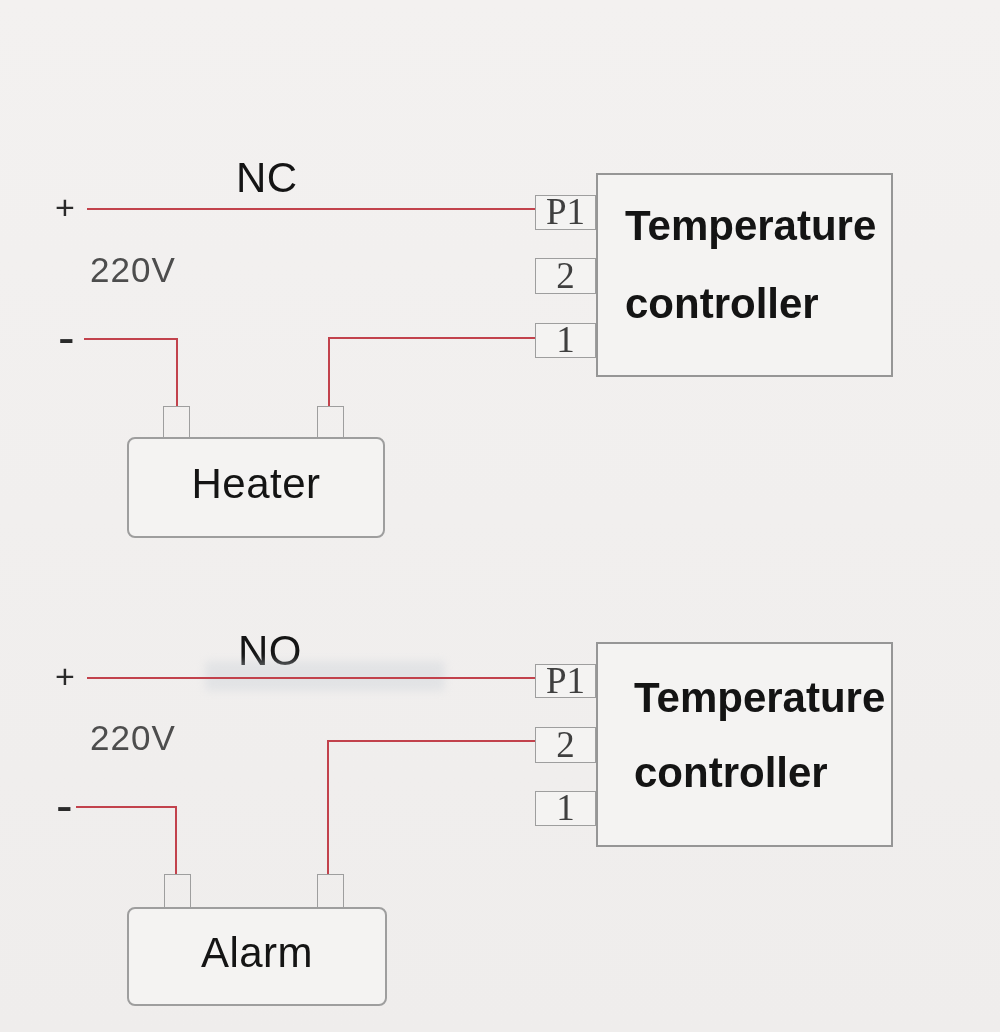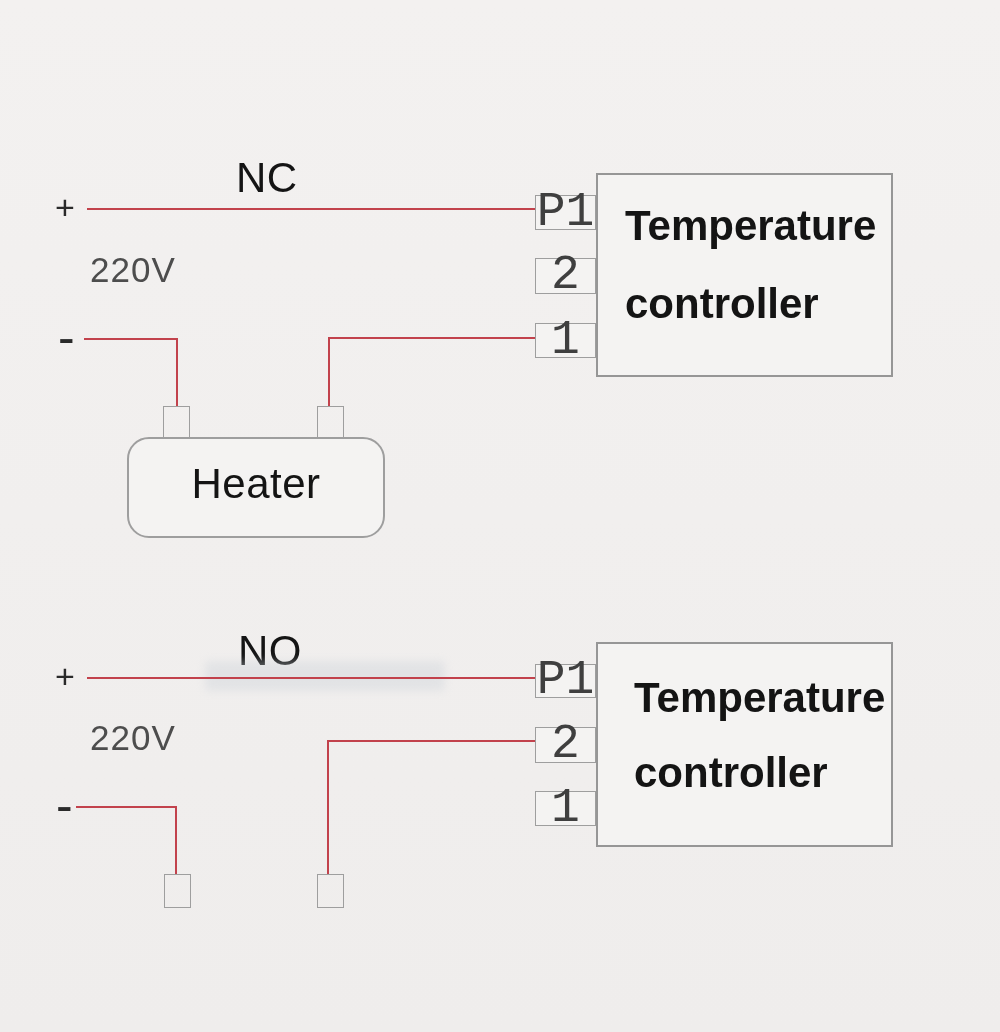--- a/index.html
+++ b/index.html
@@ -71,33 +71,33 @@
     position: absolute;
     background: var(--box_fill, #f4f3f2);
     border: 1px solid var(--border2, #9e9e9e);
     box-sizing: border-box;
     display: flex;
     align-items: center;
     justify-content: center;
     overflow: visible;
   }
   .term-label {
-    font-family: Liberation Mono, monospace;
-    font-size: 48px;
+    font-family: Liberation Serif, serif;
+    font-size: 37px;
     line-height: 1;
     color: var(--terminal_text, #3f3f3f);
     transform: translateY(-1px);
   }
 
   
   .device-box {
     position: absolute;
     background: var(--box_fill, #f4f3f2);
     border: 2px solid var(--border2, #a3a3a3);
-    border-radius: 22px;
+    border-radius: 8px;
     box-sizing: border-box;
     display: flex;
     align-items: center;
     justify-content: center;
   }
   .device-label {
     font-size: 42px;
     line-height: 1;
     color: var(--label, #141414);
     letter-spacing: 0.5px;
@@ -181,20 +181,23 @@
 
     <div class="wire-h" style="left:76px; top:246px; width:100px;"></div>
     <div class="wire-v" style="left:175px; top:246px; height:69px;"></div>
 
     <div class="wire-v" style="left:327px; top:180px; height:135px;"></div>
     <div class="wire-h" style="left:327px; top:180px; width:208px;"></div>
 
     <div class="stub" style="left:164px; top:314px; width:27px; height:34px;"></div>
     <div class="stub" style="left:317px; top:314px; width:27px; height:34px;"></div>
 
+    <div class="device-box" style="left:127px; top:347px; width:260px; height:99px;">
+      <span class="device-label">Alarm</span>
+    </div>
 
     <div class="ctrl-box" style="left:596px; top:82px; width:297px; height:205px;">
       <span class="ctrl-line" style="left:36px; top:33px;">Temperature</span>
       <span class="ctrl-line" style="left:36px; top:108px;">controller</span>
     </div>
 
     <div class="term-box" style="left:535px; top:104px; width:61px; height:34px;">
       <span class="term-label">P1</span>
     </div>
     <div class="term-box" style="left:535px; top:167px; width:61px; height:36px;">

